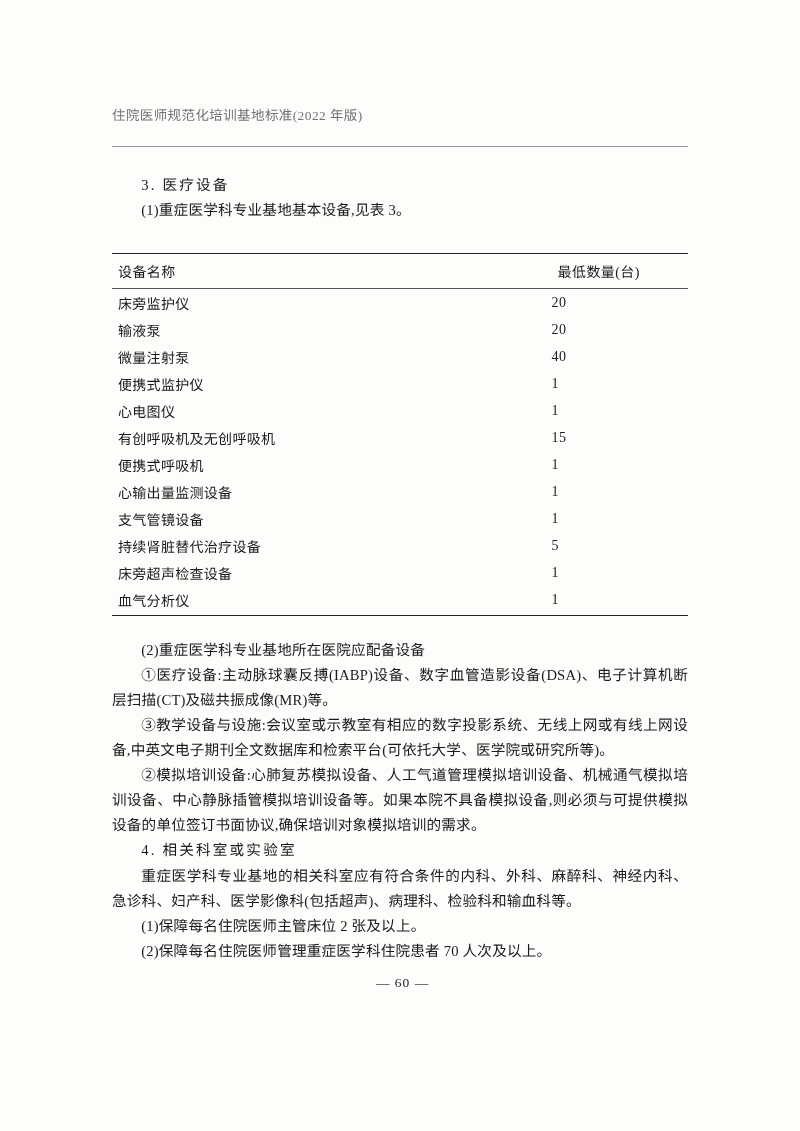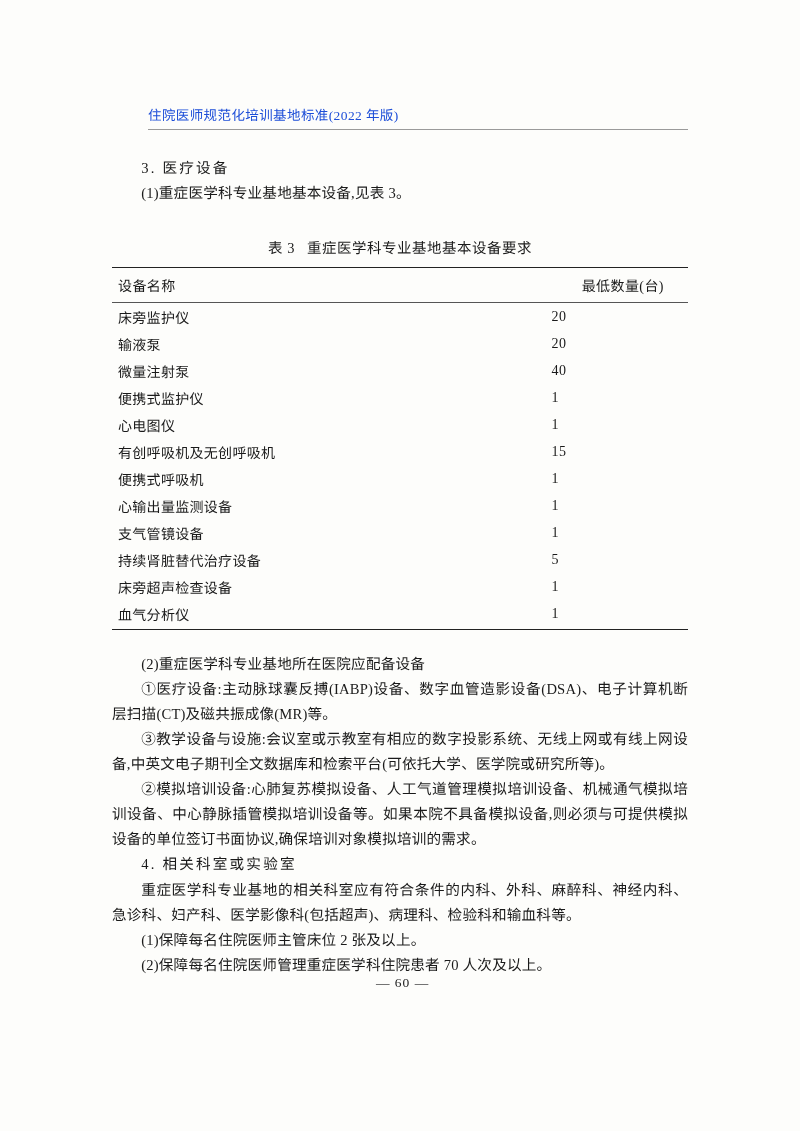--- a/index.html
+++ b/index.html
@@ -23,25 +23,24 @@
   }
   .content {
     position: absolute;
     left: 112px;
     top: 104px;
     width: 576px;
   }
   .running-head {
     font-size: 13.5px;
     letter-spacing: 0.4px;
-    color: #1d4ed8;
-    padding-bottom: 5px;
+    color: #737373;
+    padding-bottom: 22px;
     border-bottom: 1px solid #9a9a9a;
     margin-bottom: 0;
-    margin-left: 36px;
   }
   .body-block {
     margin-top: 26px;
   }
   p {
     margin: 0;
     font-size: 14.6px;
     line-height: 1.72;
     text-align: justify;
     letter-spacing: 0.2px;
@@ -78,21 +77,21 @@
     border-top: 1.6px solid #222;
     border-bottom: 1px solid #555;
     letter-spacing: 0.4px;
     margin-left: 8px;
   }
   table thead th.col-name {
     padding-left: 6px;
     width: 58%;
   }
   table thead th.col-qty {
-    text-align: center;
+    text-align: left;
     padding-left: 6px;
   }
   table tbody td {
     padding: 3.5px 0;
     letter-spacing: 0.3px;
   }
   table tbody td.col-name {
     padding-left: 6px;
   }
   table tbody td.col-qty {
@@ -126,23 +125,20 @@
   <div class="content">
 
     <div class="running-head">住院医师规范化培训基地标准(2022 年版)</div>
 
     <div class="body-block">
 
       <p class="heading">3. 医疗设备</p>
       <p class="indent2">(1)重症医学科专业基地基本设备,见表 3。</p>
 
       <div class="tbl-wrap">
-        <div class="tbl-caption">
-          <span class="capnum">表 3</span><span>重症医学科专业基地基本设备要求</span>
-        </div>
         <table>
           <thead>
             <tr>
               <th class="col-name">设备名称</th>
               <th class="col-qty">最低数量(台)</th>
             </tr>
           </thead>
           <tbody>
             <tr>
               <td class="col-name">床旁监护仪</td>

